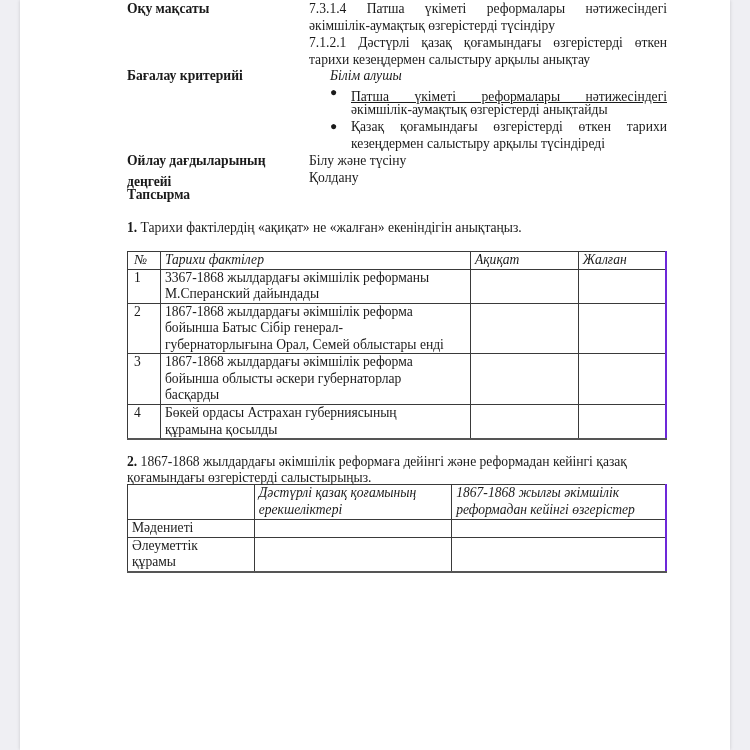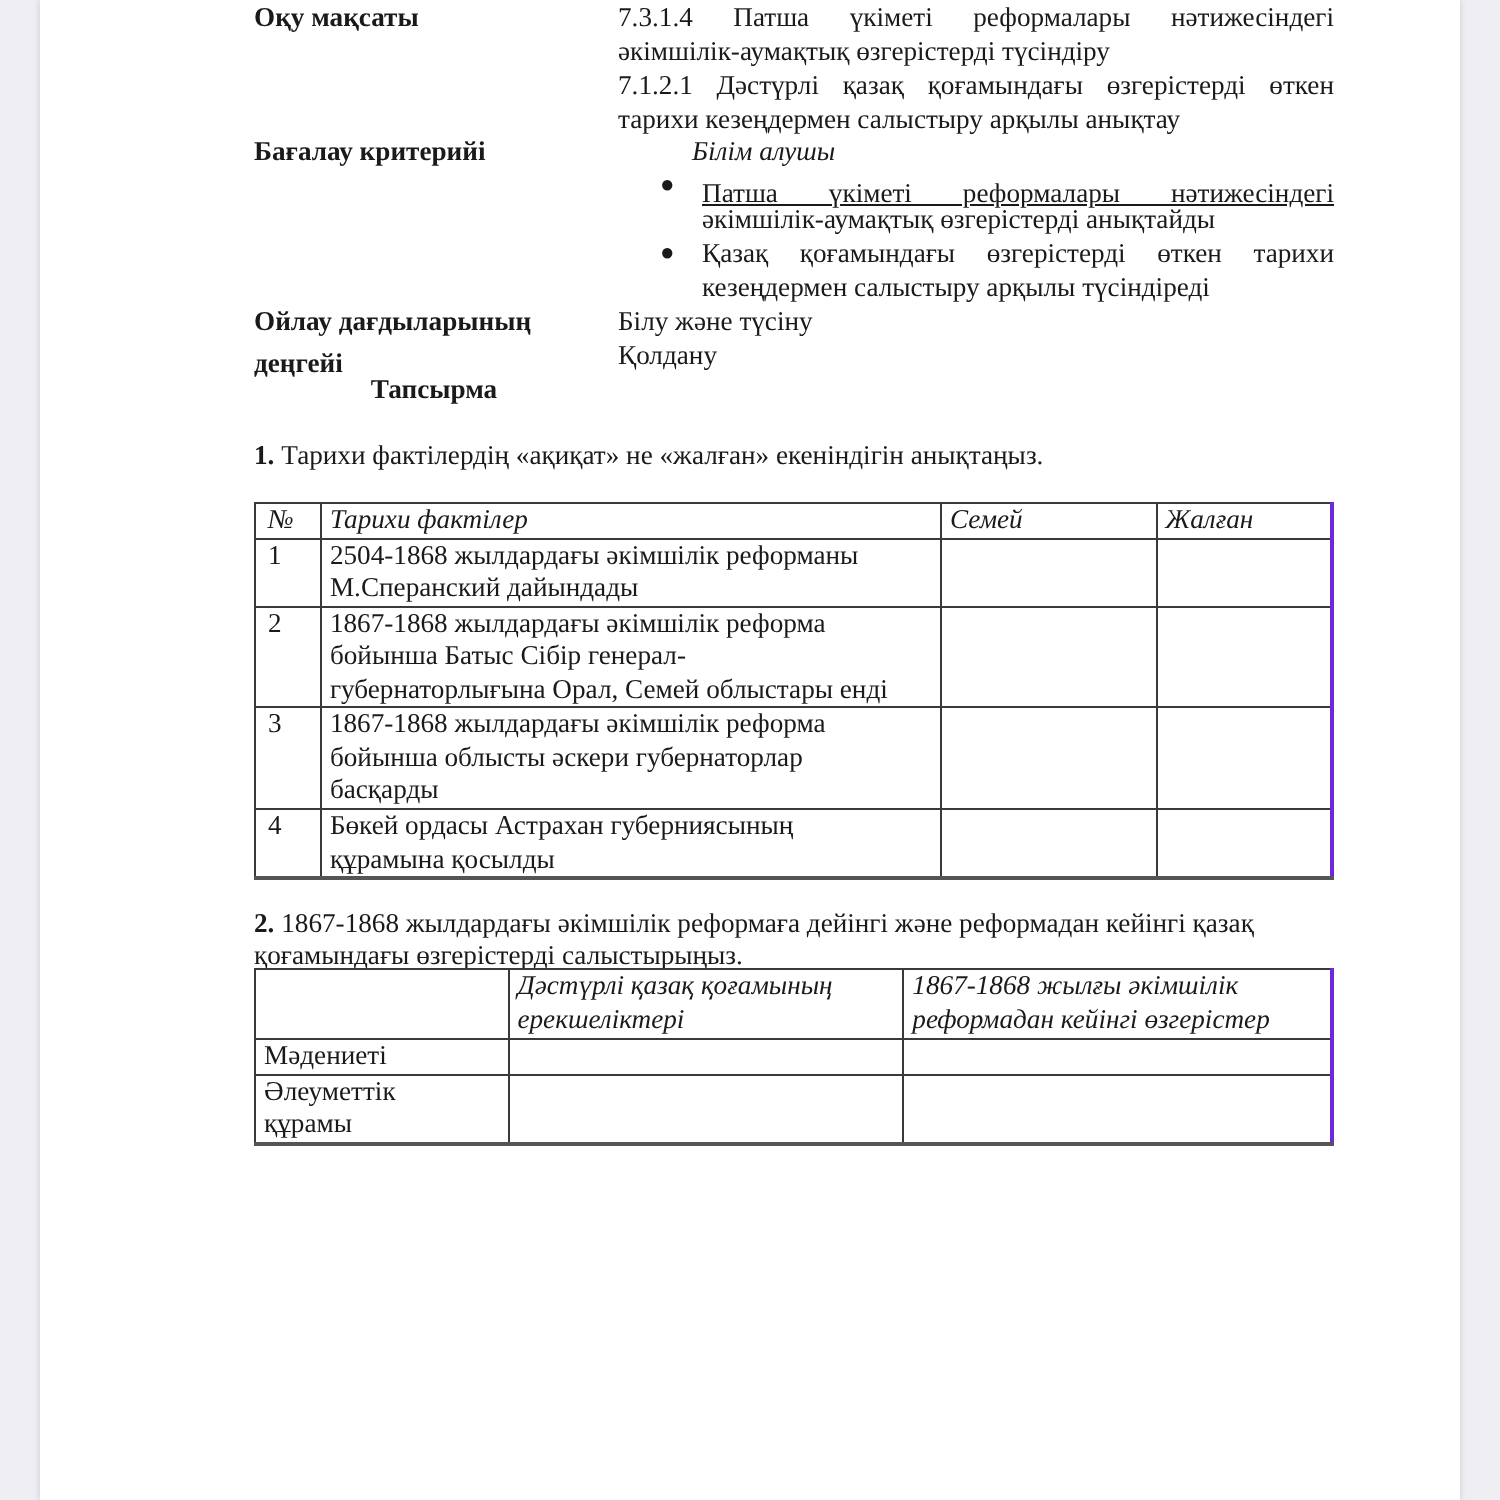--- a/index.html
+++ b/index.html
@@ -63,59 +63,59 @@
 
 <div class="doc">
 
   <div class="abs label-col bold" style="top:0px;">Оқу мақсаты</div>
   <div class="abs value-col justfull" style="top:0px;">7.3.1.4 Патша үкіметі   реформалары нәтижесіндегі</div>
   <div class="abs value-col" style="top:17px;">әкімшілік-аумақтық  өзгерістерді түсіндіру</div>
   <div class="abs value-col justfull" style="top:34px;">7.1.2.1 Дәстүрлі қазақ қоғамындағы өзгерістерді өткен</div>
   <div class="abs value-col" style="top:51px;">тарихи кезеңдермен салыстыру арқылы анықтау</div>
 
   <div class="abs label-col bold" style="top:67px;">Бағалау критерийі</div>
-  <div class="abs ital" style="top:67px; left:330px;margin-left:16px;">Білім алушы</div>
+  <div class="abs ital" style="top:67px; left:330px;">Білім алушы</div>
 
   <div class="bullet" style="top:84px;">●</div>
   <div class="bullet-text justfull" style="top:88px;text-decoration:underline;">Патша   үкіметі     реформалары   нәтижесіндегі</div>
   <div class="bullet-text" style="top:101px;">әкімшілік-аумақтық  өзгерістерді анықтайды</div>
 
   <div class="bullet" style="top:118px;">●</div>
   <div class="bullet-text justfull" style="top:118px;">  Қазақ  қоғамындағы  өзгерістерді  өткен  тарихи</div>
   <div class="bullet-text" style="top:135px;">кезеңдермен салыстыру арқылы түсіндіреді</div>
 
   <div class="abs label-col bold" style="top:152px;">Ойлау дағдыларының</div>
   <div class="abs label-col bold" style="top:173px;">деңгейі</div>
   <div class="abs value-col" style="top:152px;">Білу және түсіну</div>
   <div class="abs value-col" style="top:169px;">Қолдану</div>
 
-  <div class="abs label-col bold" style="top:186px;text-align:center;">Тапсырма</div>
+  <div class="abs label-col bold" style="top:186px;">Тапсырма</div>
 
   <div class="abs" style="top:219px; left:127px; width:560px;">
     <span class="bold">1.</span><span> Тарихи фактілердің «ақиқат» не «жалған» екеніндігін анықтаңыз.</span>
   </div>
 
   <table class="grid" style="left:127px; top:251px; width:540px;">
     <colgroup>
       <col style="width:33px;">
       <col style="width:311px;">
       <col style="width:108px;">
       <col style="width:88px;">
     </colgroup>
     <tbody>
         <tr style="height:17px;">
       <td class="ital num">№</td>
       <td class="ital">Тарихи фактілер</td>
-      <td class="ital">Семей</td>
+      <td class="ital">Ақиқат</td>
       <td class="ital rightmost">Жалған</td>
     </tr>
     <tr style="height:33px;">
       <td class="num">1</td>
       <td>
-        <div>2504-1868 жылдардағы әкімшілік реформаны</div>
+        <div>3367-1868 жылдардағы әкімшілік реформаны</div>
         <div>М.Сперанский дайындады</div>
       </td>
       <td></td>
       <td class="rightmost"></td>
     </tr>
     <tr style="height:50px;">
       <td class="num">2</td>
       <td>
         <div>1867-1868  жылдардағы әкімшілік реформа</div>
         <div>бойынша Батыс Сібір генерал-</div>

